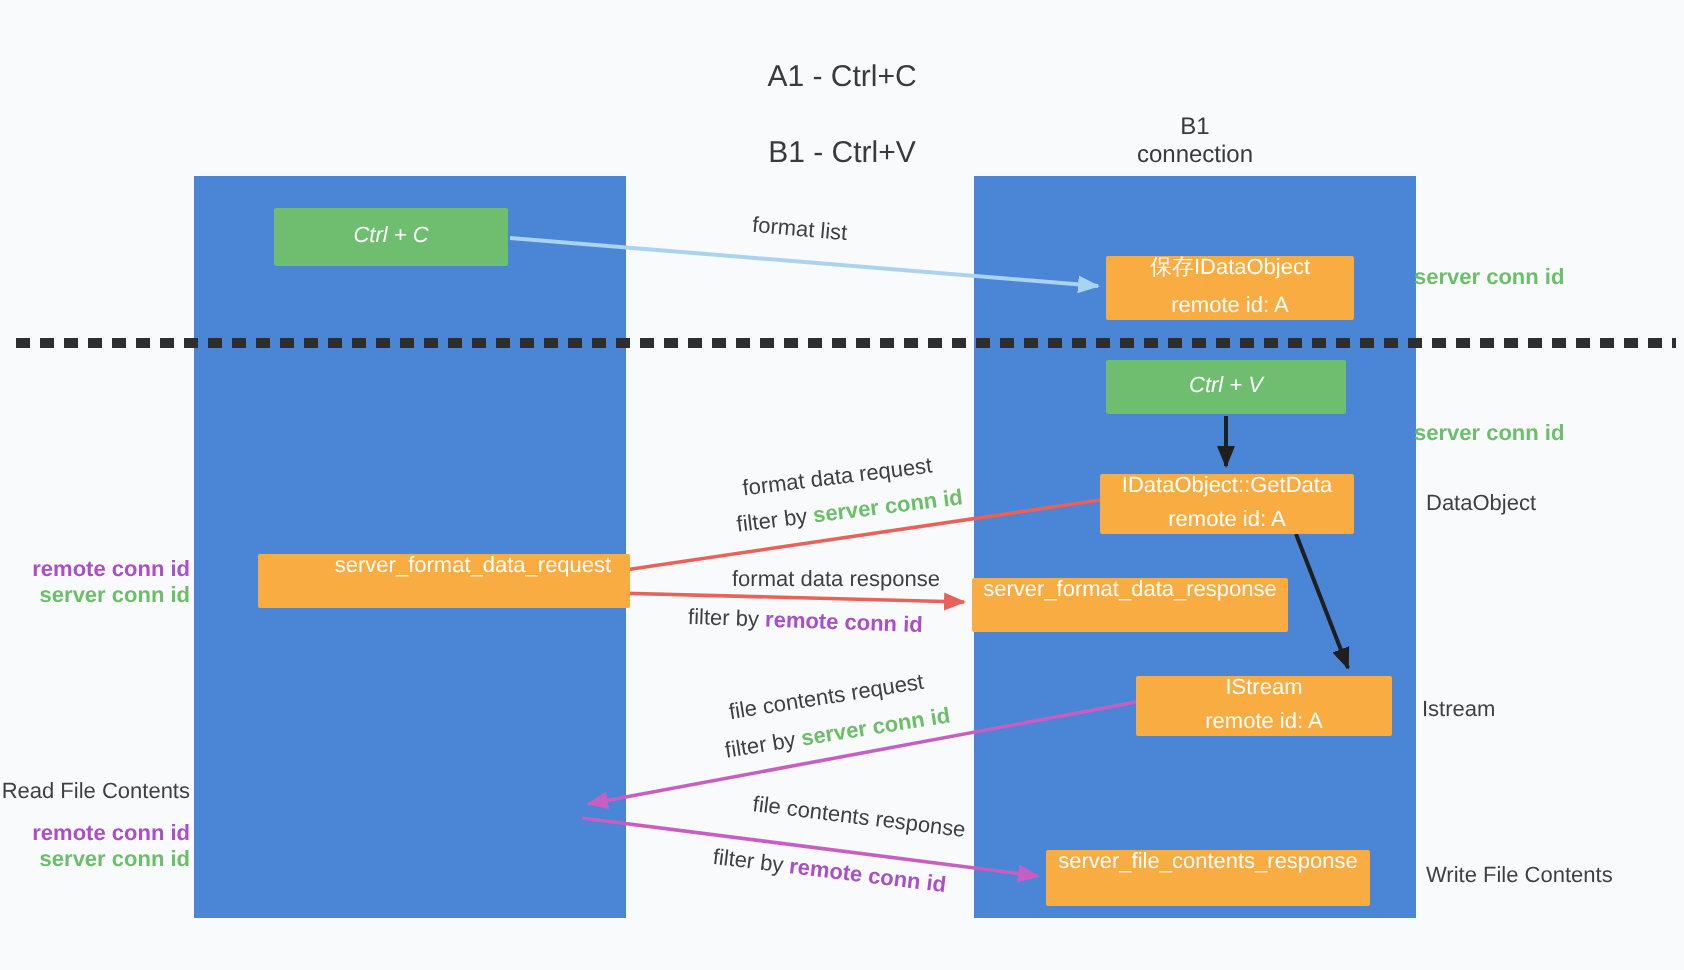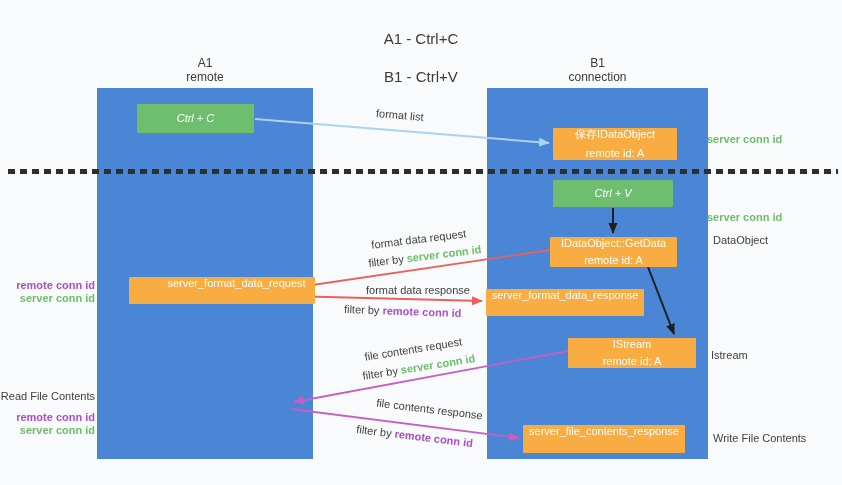--- a/index.html
+++ b/index.html
@@ -82,24 +82,20 @@
 </head>
 <body>
 
 <div id="stage">
 
   <div class="abs title">
     <div>A1 - Ctrl+C</div>
     <div>B1 - Ctrl+V</div>
   </div>
 
-  <div class="abs col-header" style="left:97px;top:56px;width:216px;">
-    <div>A1</div>
-    <div>remote</div>
-  </div>
   <div class="abs col-header" style="left:487px;top:56px;width:221px;">
     <div>B1</div>
     <div>connection</div>
   </div>
 
   <div class="abs lifeline" style="left:97px;top:88px;width:216px;height:371px;"></div>
   <div class="abs lifeline" style="left:487px;top:88px;width:221px;height:371px;"></div>
 
   <div class="abs dotted-line"></div>
 
@@ -194,21 +190,21 @@
   <div class="abs elabel" style="left:356px;top:430px;transform:rotate(7deg);">
     <span>filter by </span><span class="conn-purple">remote conn id</span>
   </div>
 
   <div class="abs side-label conn-green" style="left:707px;top:133px;">
     <span>server conn id</span>
   </div>
   <div class="abs side-label conn-green" style="left:707px;top:211px;">
     <span>server conn id</span>
   </div>
-  <div class="abs side-label" style="left:713px;top:234px;">
+  <div class="abs side-label" style="left:713px;top:246px;">
     <span>DataObject</span>
   </div>
   <div class="abs side-label" style="left:711px;top:349px;">
     <span>Istream</span>
   </div>
   <div class="abs side-label" style="left:713px;top:432px;">
     <span>Write File Contents</span>
   </div>
 
   <div class="abs side-label left-col-labels" style="left:0px;top:279px;width:95px;">

